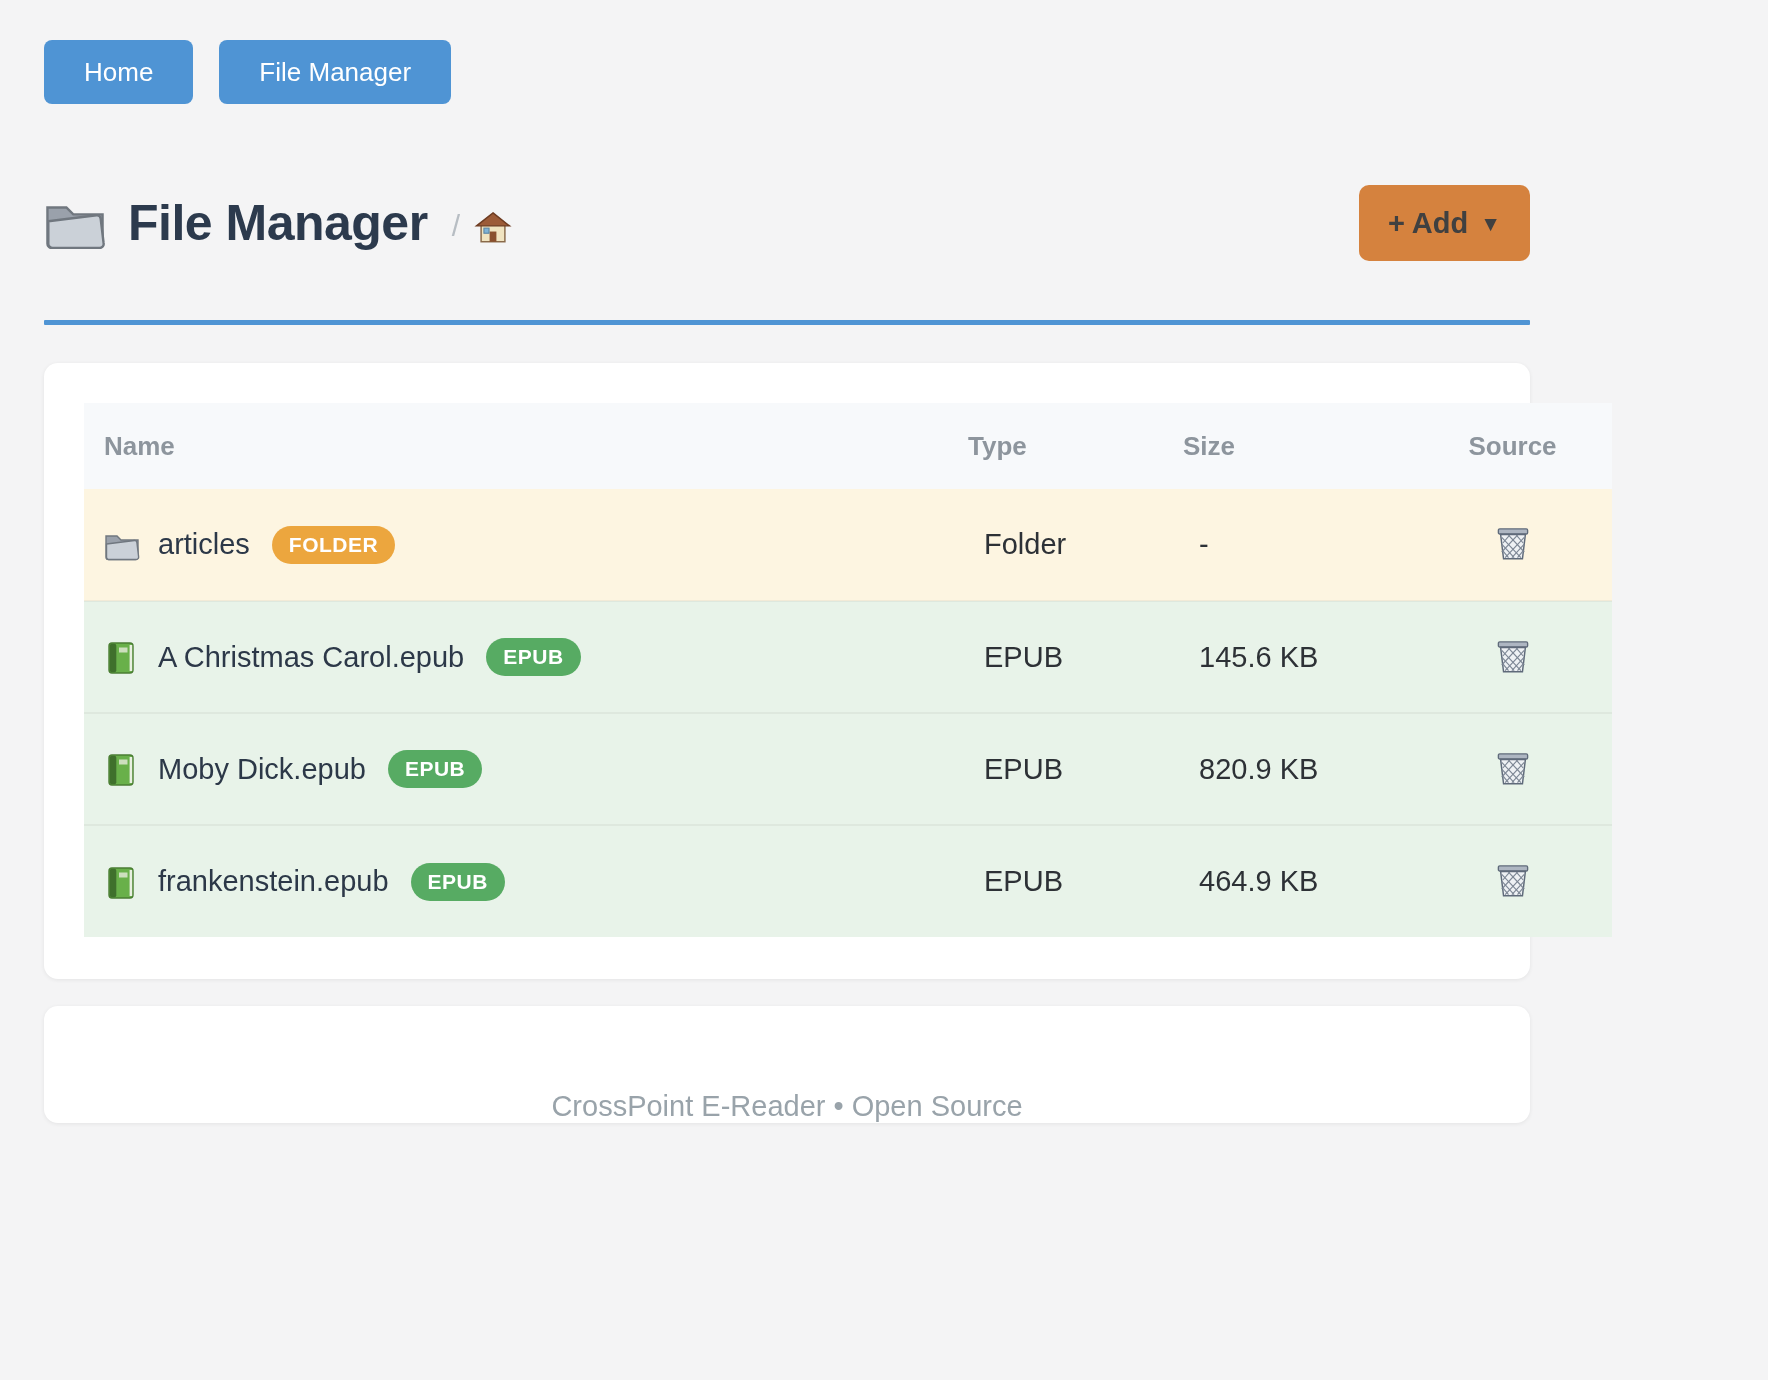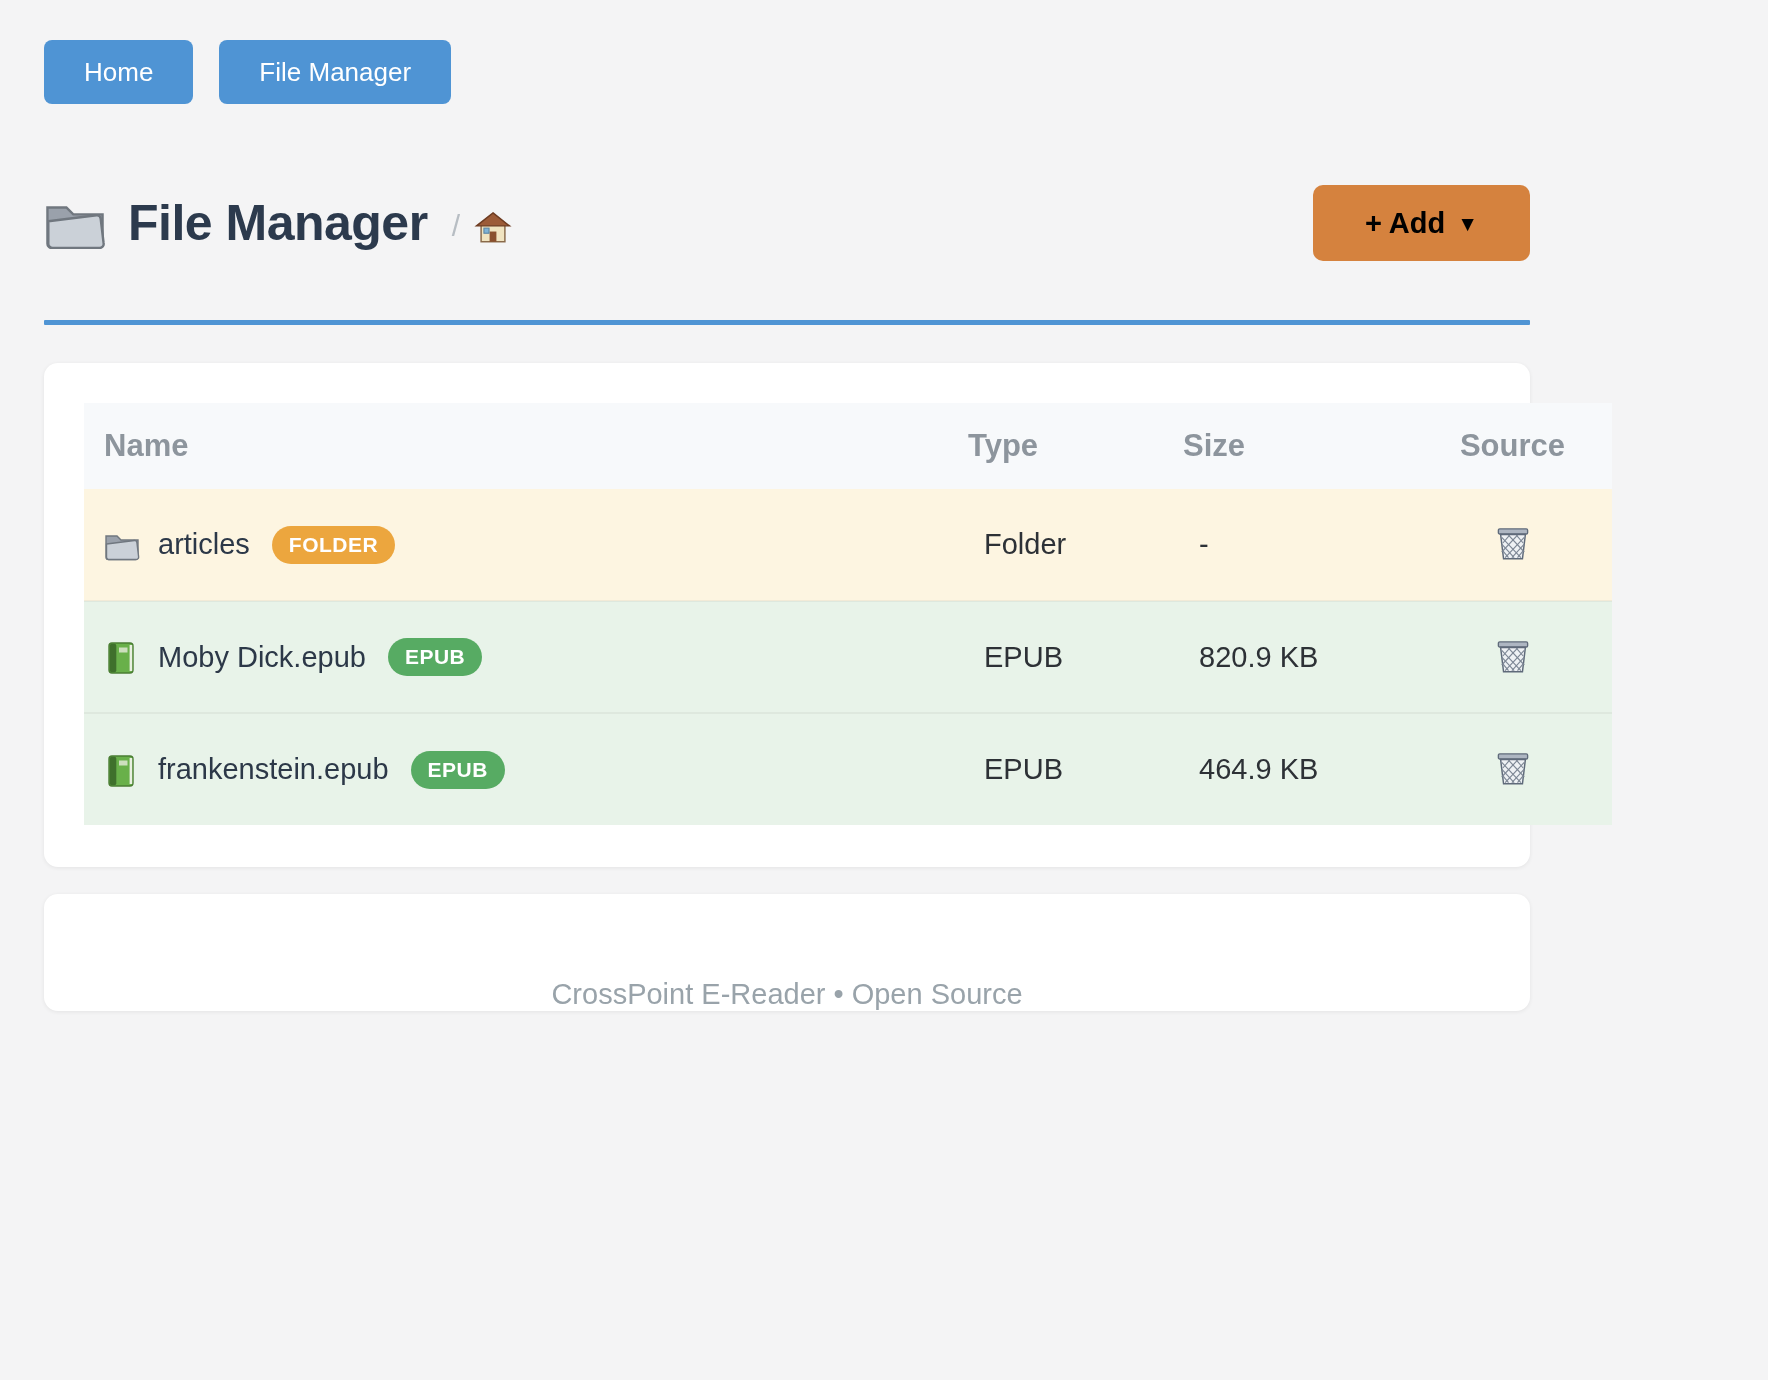--- a/index.html
+++ b/index.html
@@ -24,41 +24,41 @@
     height:64px;padding:0 40px;font-size:26px;font-family:inherit;cursor:pointer;
   }
 
   
   .page-header{display:flex;align-items:center;margin-top:80px;height:78px;}
   .title-icon{width:62px;height:52px;margin-right:22px;flex:0 0 auto;}
   h1{font-size:50px;font-weight:bold;color:var(--title_text);margin:0;letter-spacing:-0.5px;}
   .crumb-sep{font-size:30px;color:#b7bdc3;margin:6px 14px 0 24px;}
   .crumb-home{display:inline-flex;margin-top:8px;cursor:pointer;}
   .add-btn{
-    margin-left:auto;background:var(--add_button);color:#000000;border:none;border-radius:10px;
-    height:76px;padding:0 52px;font-size:29px;font-weight:bold;font-family:inherit;cursor:pointer;
+    margin-left:auto;background:var(--add_button);color:#404040;border:none;border-radius:10px;
+    height:76px;padding:0 29px;font-size:29px;font-weight:bold;font-family:inherit;cursor:pointer;
     display:flex;align-items:center;gap:12px;
   }
   .add-caret{font-size:21px;line-height:1;}
 
   .divider{height:5px;background:var(--divider);margin-top:58px;border-radius:1px;}
 
   
   .card{
     background:var(--card_bg);border-radius:14px;margin-top:38px;padding:40px 40px 42px 40px;
     box-shadow:0 1px 4px rgba(0,0,0,0.07);
   }
   .card-head{display:flex;align-items:baseline;justify-content:space-between;margin-bottom:28px;}
   .card-title{font-size:29px;font-weight:bold;color:var(--title_text);}
   .card-summary{font-size:26px;color:var(--muted_text);}
 
   table{width:100%;border-collapse:collapse;table-layout:fixed;}
   col.c-name{width:884px;} col.c-type{width:215px;} col.c-size{width:230px;} col.c-actions{width:199px;}
   thead th{
-    background:var(--header_row_bg);height:86px;font-size:31px;font-weight:600;
+    background:var(--header_row_bg);height:86px;font-size:26px;font-weight:600;
     color:var(--muted_text);text-align:left;padding:0;
   }
   th.h-name{padding-left:20px;}
   th.h-actions{text-align:center;}
   tbody td{height:112px;padding:16px;font-size:29px;}
   tbody tr+tr td{border-top:2px solid rgba(0,0,0,0.045);}
   tr.kind-folder td{background:var(--folder_row_bg);}
   tr.kind-epub td{background:var(--epub_row_bg);}
   .cell-name{padding-left:20px;}
   .name-wrap{display:flex;align-items:center;gap:18px;}
@@ -189,56 +189,81 @@
         <span style="display:inline-flex;">
           <svg viewBox="0 0 32 32" width="36" height="38">
                     <use href="#svg-trash"></use>
                   </svg>
         </span>
       </button>
     </td>
   </tr>
 
 
-
   <tr class="kind-epub">
     <td class="cell-name">
       <span class="name-wrap">
 
         <span class="row-icon icon-book">
           <svg viewBox="0 0 30 34" width="32" height="34">
                     <use href="#svg-book"></use>
                   </svg>
         </span>
-        <span class="file-name">Moby Dick.epub</span>
+        <span class="file-name">A Christmas Carol.epub</span>
         <span class="badge">EPUB</span>
       </span>
     </td>
     <td class="cell-type">EPUB</td>
-    <td class="cell-size">820.9 KB</td>
+    <td class="cell-size">145.6 KB</td>
     <td class="cell-actions">
       <button class="trash-btn">
         <span style="display:inline-flex;">
           <svg viewBox="0 0 32 32" width="36" height="38">
                     <use href="#svg-trash"></use>
                   </svg>
         </span>
       </button>
     </td>
   </tr>
 
   <tr class="kind-epub">
     <td class="cell-name">
       <span class="name-wrap">
 
         <span class="row-icon icon-book">
           <svg viewBox="0 0 30 34" width="32" height="34">
                     <use href="#svg-book"></use>
                   </svg>
         </span>
+        <span class="file-name">Moby Dick.epub</span>
+        <span class="badge">EPUB</span>
+      </span>
+    </td>
+    <td class="cell-type">EPUB</td>
+    <td class="cell-size">820.9 KB</td>
+    <td class="cell-actions">
+      <button class="trash-btn">
+        <span style="display:inline-flex;">
+          <svg viewBox="0 0 32 32" width="36" height="38">
+                    <use href="#svg-trash"></use>
+                  </svg>
+        </span>
+      </button>
+    </td>
+  </tr>
+
+  <tr class="kind-epub">
+    <td class="cell-name">
+      <span class="name-wrap">
+
+        <span class="row-icon icon-book">
+          <svg viewBox="0 0 30 34" width="32" height="34">
+                    <use href="#svg-book"></use>
+                  </svg>
+        </span>
         <span class="file-name">frankenstein.epub</span>
         <span class="badge">EPUB</span>
       </span>
     </td>
     <td class="cell-type">EPUB</td>
     <td class="cell-size">464.9 KB</td>
     <td class="cell-actions">
       <button class="trash-btn">
         <span style="display:inline-flex;">
           <svg viewBox="0 0 32 32" width="36" height="38">

